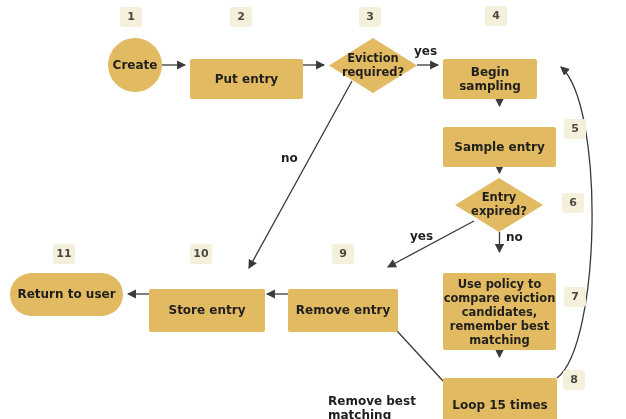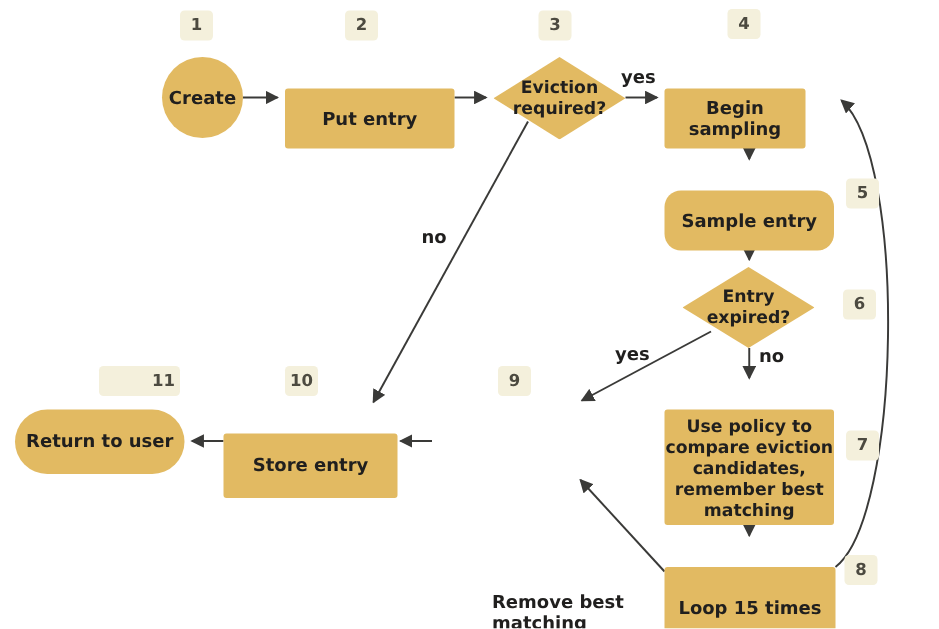--- a/index.html
+++ b/index.html
@@ -43,21 +43,21 @@
     background: var(--node-fill, #e2ba62);
     clip-path: polygon(50% 0, 100% 50%, 50% 100%, 0 50%);
   }
   .diamond .node-label { position: relative; z-index: 1; padding: 0 4px; font-size: 11.5px; }
 
   
   .n1  { left: 108px; top: 38px;  width: 54px;  height: 54px; }
   .n2  { left: 190px; top: 43px;  width: 113px; height: 40px; }
   .n3  { left: 329px; top: 38px;  width: 88px;  height: 55px; }
   .n4  { left: 443px; top: 43px;  width: 94px; height: 40px; }
-  .n5  { left: 443px; top: 111px; width: 113px; height: 40px; border-radius: 11px; }
+  .n5  { left: 443px; top: 111px; width: 113px; height: 40px; }
   .n6  { left: 455px; top: 178px; width: 88px;  height: 54px; align-items: center; }
   .n7  { left: 443px; top: 257px; width: 113px; height: 77px; font-size: 11.5px; line-height: 14px; }
   .n8  { left: 443px; top: 362px; width: 114px; height: 54px; }
   .n9  { left: 288px; top: 273px; width: 110px; height: 43px; }
   .n10 { left: 149px; top: 273px; width: 116px; height: 43px; }
   .n11 { left: 10px;  top: 273px; width: 113px; height: 43px; }
 
   .badge {
     position: absolute;
     width: 22px; height: 20px;
@@ -72,21 +72,21 @@
   .b1  { left: 120px; top: 7px; }
   .b2  { left: 230px; top: 7px; }
   .b3  { left: 359px; top: 7px; }
   .b4  { left: 485px; top: 6px; }
   .b5  { left: 564px; top: 119px; }
   .b6  { left: 562px; top: 193px; }
   .b7  { left: 564px; top: 287px; }
   .b8  { left: 563px; top: 370px; }
   .b9  { left: 332px; top: 244px; }
   .b10 { left: 190px; top: 244px; }
-  .b11 { left: 66px;  top: 244px; padding-left: 32px; }
+  .b11 { left: 53px;  top: 244px; }
 
   .edge-label {
     position: absolute;
     color: var(--node-text, #201f1e);
     font-size: 12px;
     font-weight: 600;
     line-height: 14px;
     text-align: left;
   }
   .el-eviction-yes { left: 414px; top: 44px;  width: 26px; }
@@ -160,20 +160,23 @@
   </div>
 
   <div class="node rect n7">
     <span class="node-label">Use policy to compare eviction candidates, remember best matching</span>
   </div>
 
   <div class="node rect n8">
     <span class="node-label">Loop 15 times</span>
   </div>
 
+  <div class="node rect n9">
+    <span class="node-label">Remove entry</span>
+  </div>
 
   <div class="node rect n10">
     <span class="node-label">Store entry</span>
   </div>
 
   <div class="node stadium n11">
     <span class="node-label">Return to user</span>
   </div>
 
   <div class="edge-label el-eviction-yes">yes</div>

